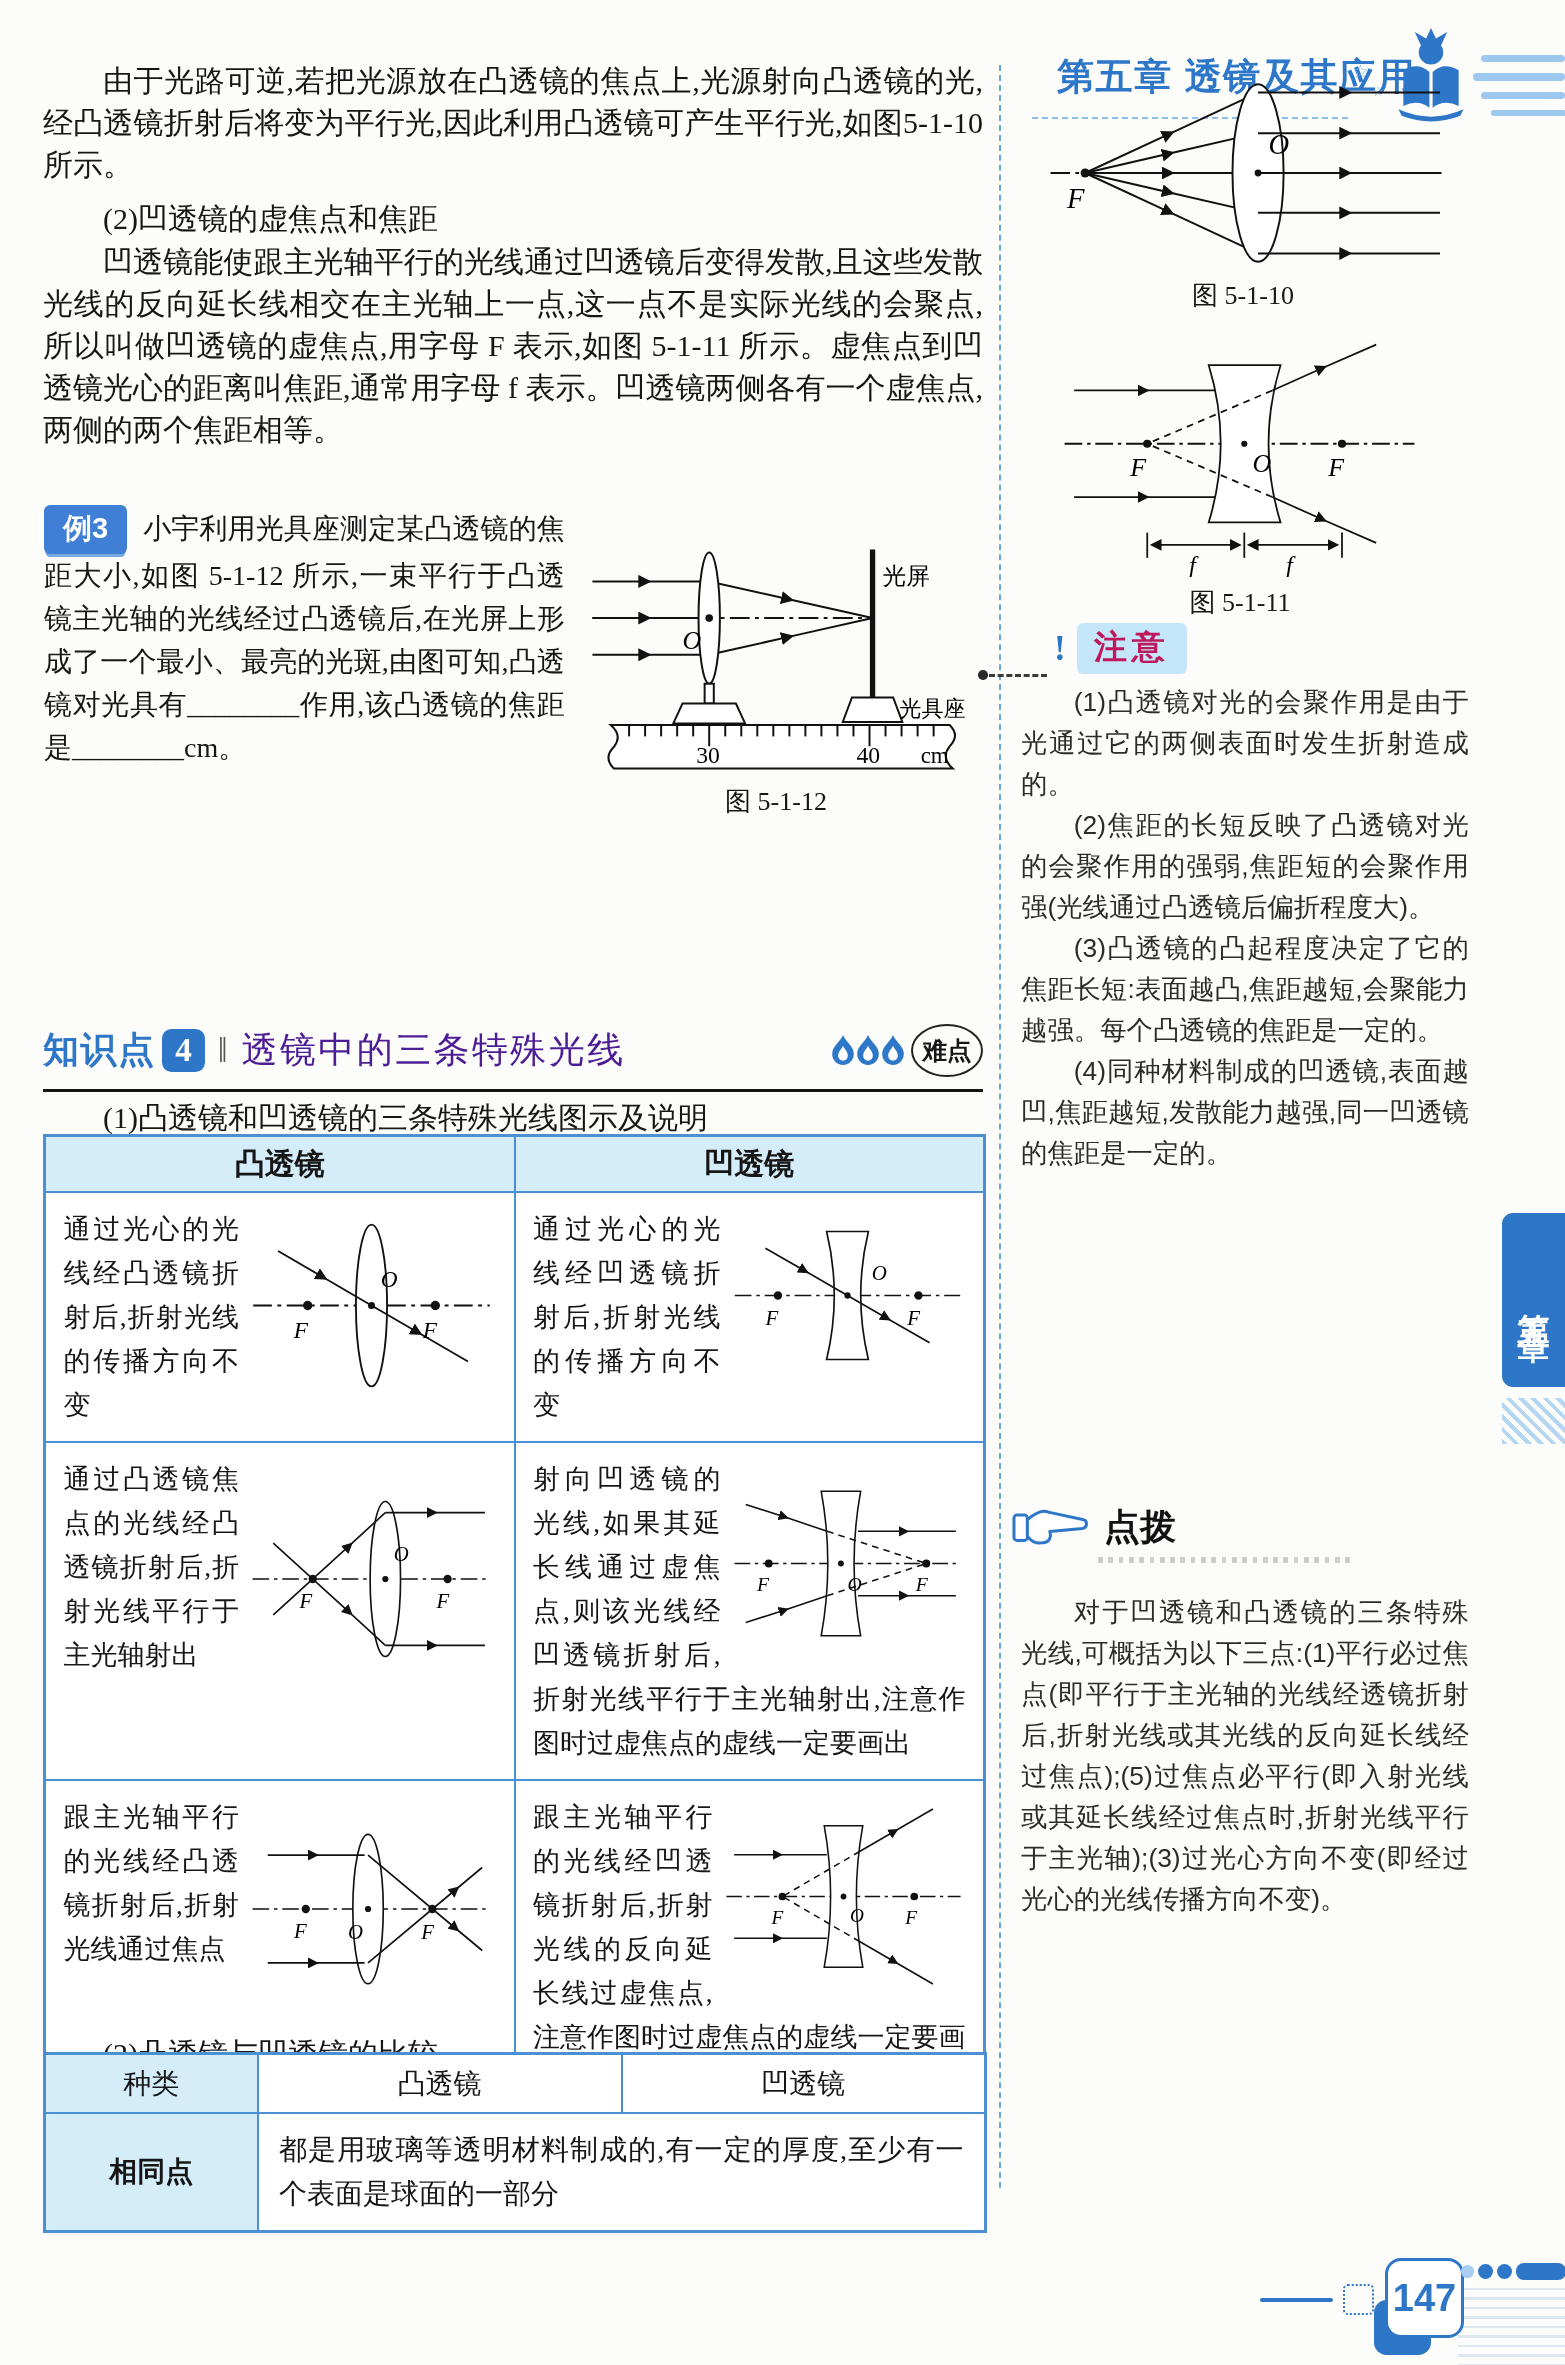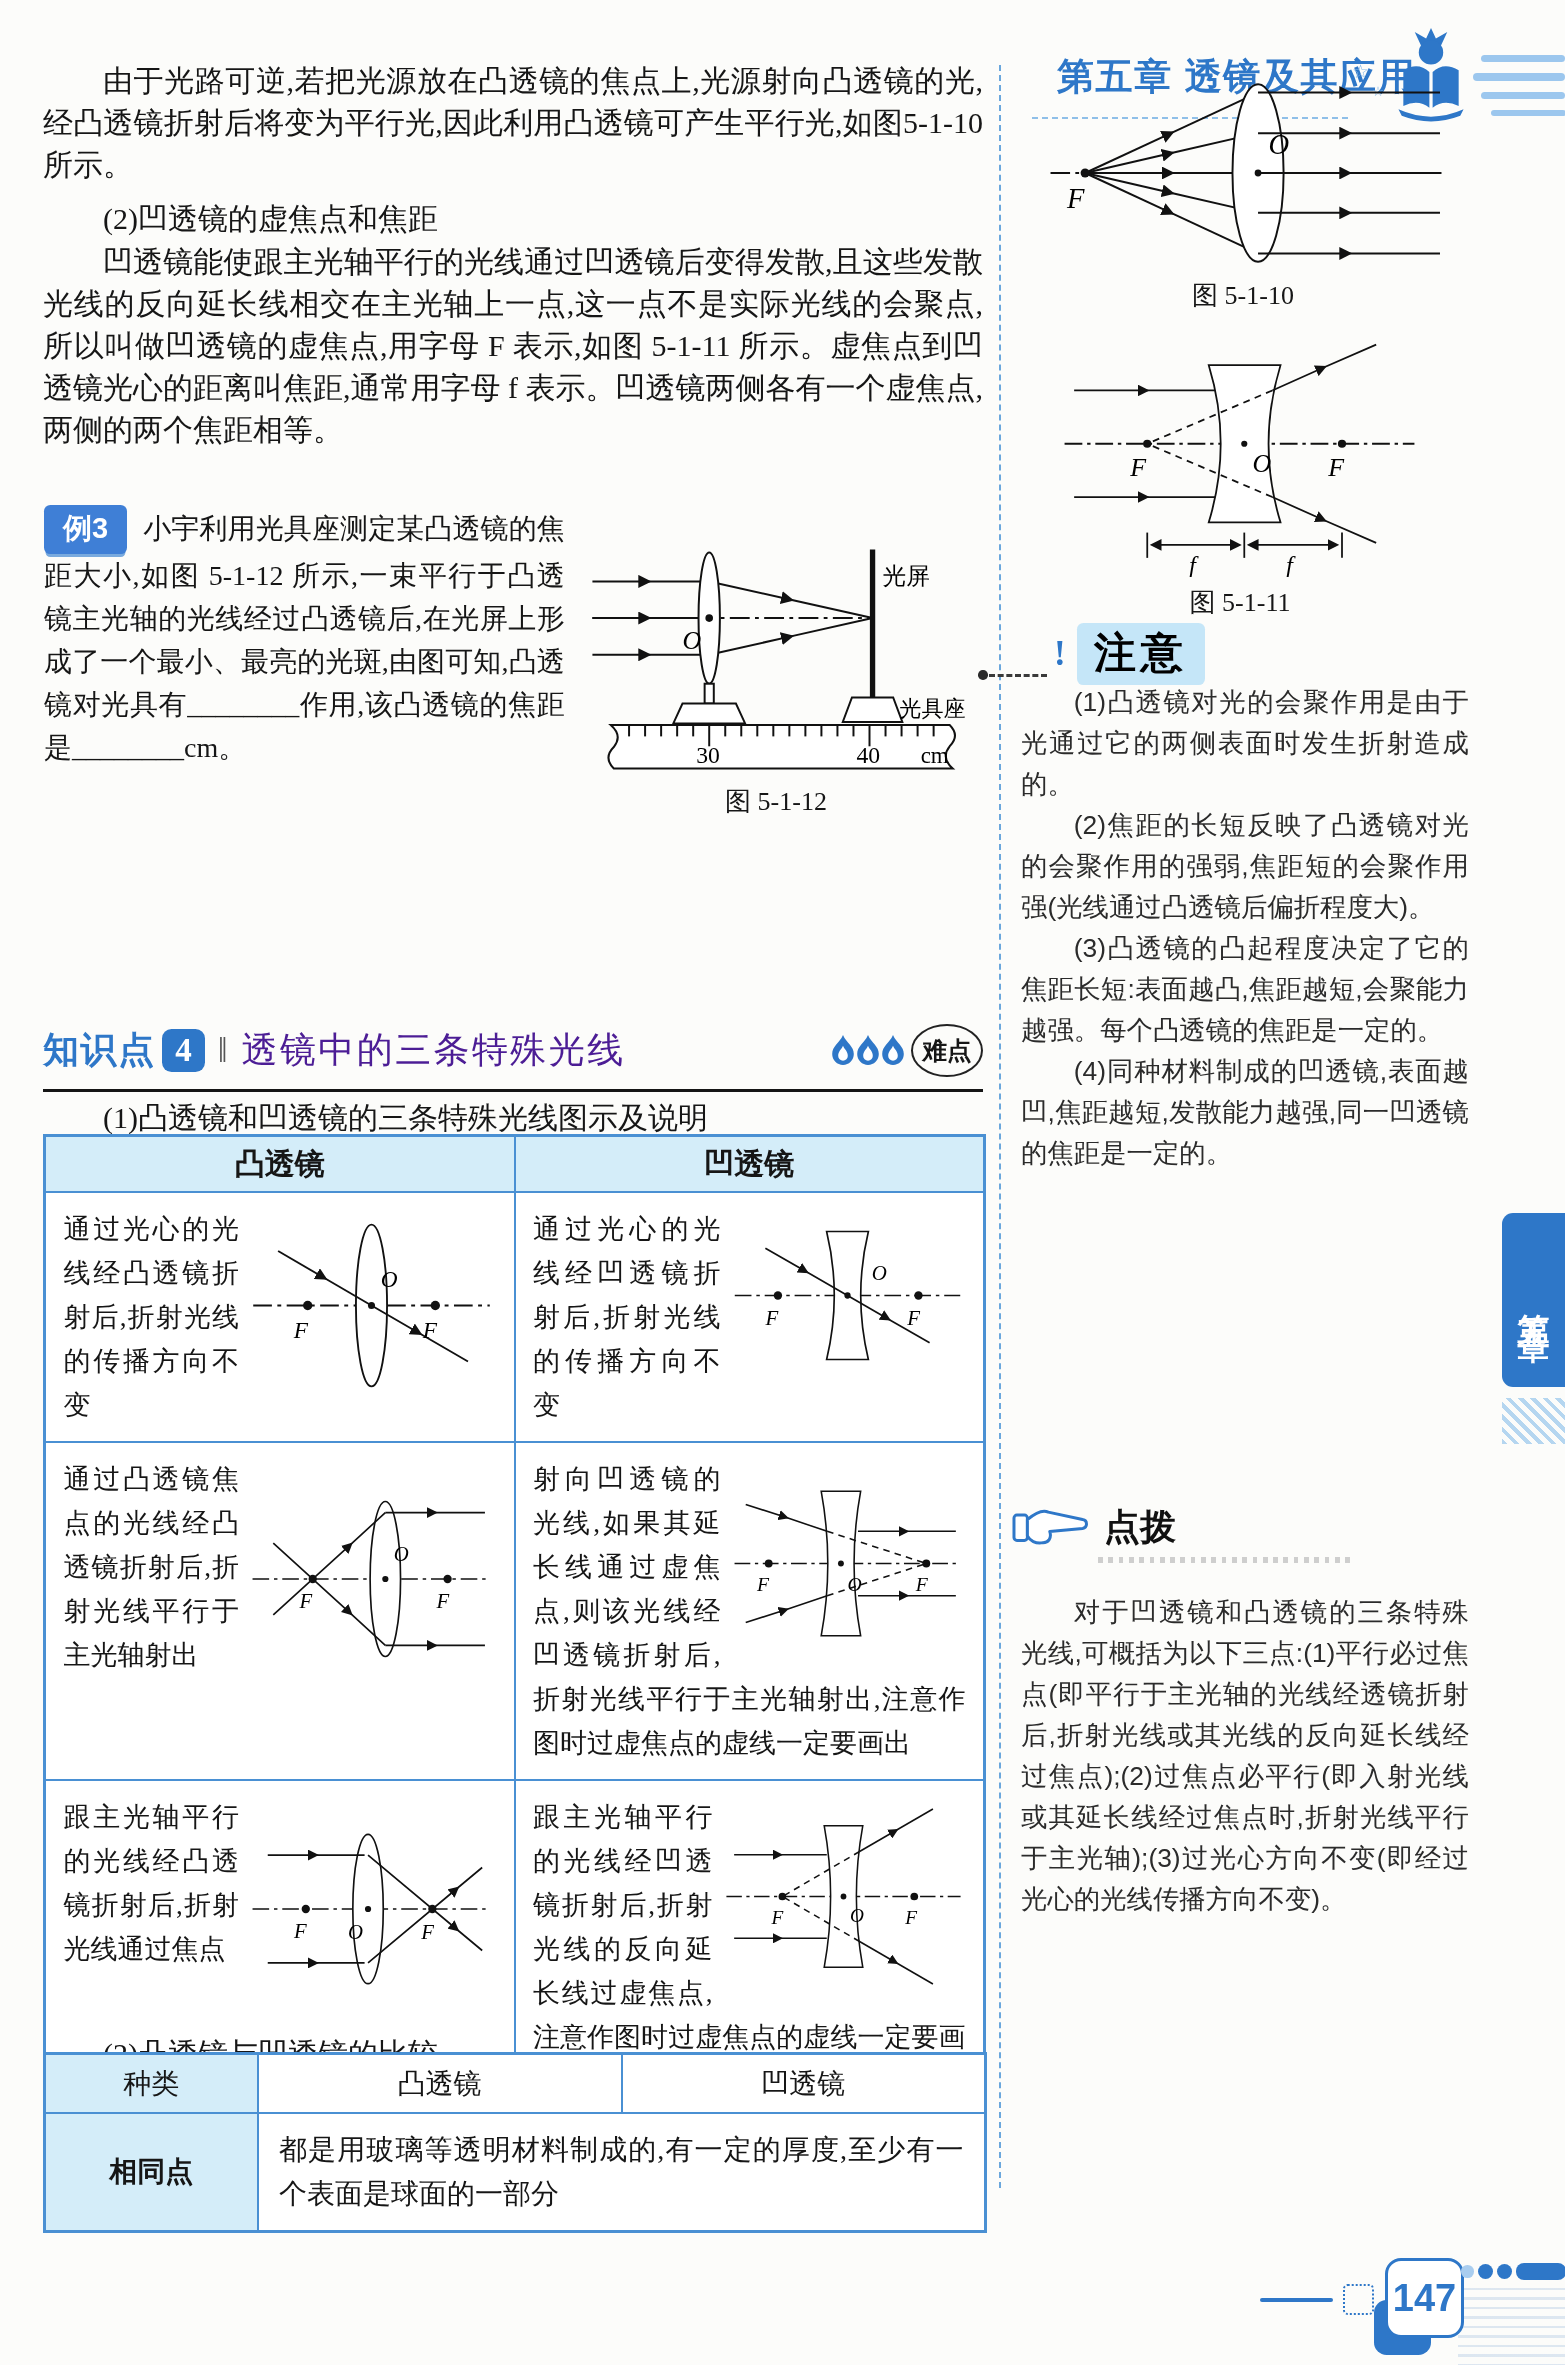--- a/index.html
+++ b/index.html
@@ -47,21 +47,21 @@
   .t2 th,.t2 td{border:2.4px solid #4a90d3;font-size:28px;}
   .t2 th{height:55px;font-family:"Liberation Sans","DejaVu Sans",sans-serif;font-weight:normal;}
   .shade{background:#d4edf9;}
   .t2 td{padding:11px 20.5px;line-height:44px;text-align:justify;}
   .t2 .lab{text-align:center;font-family:"Liberation Sans","DejaVu Sans",sans-serif;font-weight:bold;}
   
   .divider{border-left:2.4px dashed #6aa7dd;width:0;}
   .notice-badge{display:flex;align-items:center;gap:11px;}
   .notice-mark{font-size:35px;font-weight:bold;color:#2e77c8;}
   .notice-box{background:#c5e6f8;border-radius:6.3px;padding:1.6px 17.4px 4.7px;
-              font-size:42px;font-weight:bold;color:#000000;letter-spacing:4.7px;
+              font-size:33px;font-weight:bold;color:#be185d;letter-spacing:4.7px;
               font-family:"Liberation Sans","DejaVu Sans",sans-serif;}
   .sidebar-text{font-family:"Liberation Sans","DejaVu Sans",sans-serif;color:#2b2b2b;}
   .tip-title{font-size:36px;font-weight:bold;color:#111;font-family:"Liberation Sans","DejaVu Sans",sans-serif;}
   .tip-underline{height:6.3px;background:repeating-linear-gradient(90deg,#c3c3c3 0 4.7px,transparent 4.7px 10.3px);opacity:.8;}
   .n-conn{border-top:3.2px dashed #3a3a3a;height:0;}
   .n-dot{width:9.5px;height:9.5px;border-radius:50%;background:#2b2b2b;}
   
   .side-tab{background:#2e77c8;border-radius:11px 0 0 11px;color:#fff;display:flex;align-items:center;justify-content:center;
             writing-mode:vertical-rl;font-size:32px;font-weight:bold;letter-spacing:8px;
             font-family:"Liberation Sans","DejaVu Sans",sans-serif;}
@@ -410,21 +410,21 @@
   </div>
 
   <svg class="abs" style="top:1497px;left:1011px;" width="82" height="60" viewBox="0 0 110 80">
     <g stroke="#2e77c8" stroke-width="4" fill="#fff" stroke-linejoin="round" stroke-linecap="round">
       <rect x="4" y="24" width="18" height="34" rx="4"></rect>
       <path d="M22,30 C34,20 44,17 50,20 L96,30 C103,31 103,41 96,42 L52,46 C55,55 50,61 43,61 C33,63 25,58 22,52 Z"></path>
     </g>
   </svg>
   <div class="abs tip-title" style="top:1503px;left:1104px;">点拨</div>
   <div class="abs tip-underline" style="top:1557px;left:1098px;width:252px;"></div>
-  <div class="abs sidebar-text smallpara" style="top:1592px;left:1021px;width:448px;position:absolute;">对于凹透镜和凸透镜的三条特殊光线,可概括为以下三点:(1)平行必过焦点(即平行于主光轴的光线经透镜折射后,折射光线或其光线的反向延长线经过焦点);(2)过焦点必平行(即入射光线或其延长线经过焦点时,折射光线平行于主光轴);(3)过光心方向不变(即经过光心的光线传播方向不变)。</div>
+  <div class="abs sidebar-text smallpara" style="top:1592px;left:1021px;width:448px;position:absolute;">对于凹透镜和凸透镜的三条特殊光线,可概括为以下三点:(1)平行必过焦点(即平行于主光轴的光线经透镜折射后,折射光线或其光线的反向延长线经过焦点);(5)过焦点必平行(即入射光线或其延长线经过焦点时,折射光线平行于主光轴);(3)过光心方向不变(即经过光心的光线传播方向不变)。</div>
 
   <div class="abs side-tab" style="top:1213px;left:1502px;width:64px;height:174px;">第五章</div>
   <div class="abs hatch" style="top:1398px;left:1502px;width:64px;height:46px;"></div>
 
   <div class="abs btexture" style="top:2284px;left:1458px;width:108px;height:82px;"></div>
   <div class="abs" style="top:2298px;left:1260px;width:73px;height:0;border-top:4px solid #2e77c8;border-radius:2.4px;"></div>
   <div class="abs" style="top:2284px;left:1343px;width:27px;height:27px;border:2.4px dotted #2e77c8;border-radius:4.7px;"></div>
   <div class="abs pn-shadow" style="top:2300px;left:1374px;width:57px;height:55px;"></div>
   <div class="abs pn-card" style="top:2258px;left:1385px;width:73px;height:74px;">147</div>
   <div class="abs dot" style="top:2265px;left:1461px;width:12.6px;height:12.6px;background:#a9cdef;"></div>

